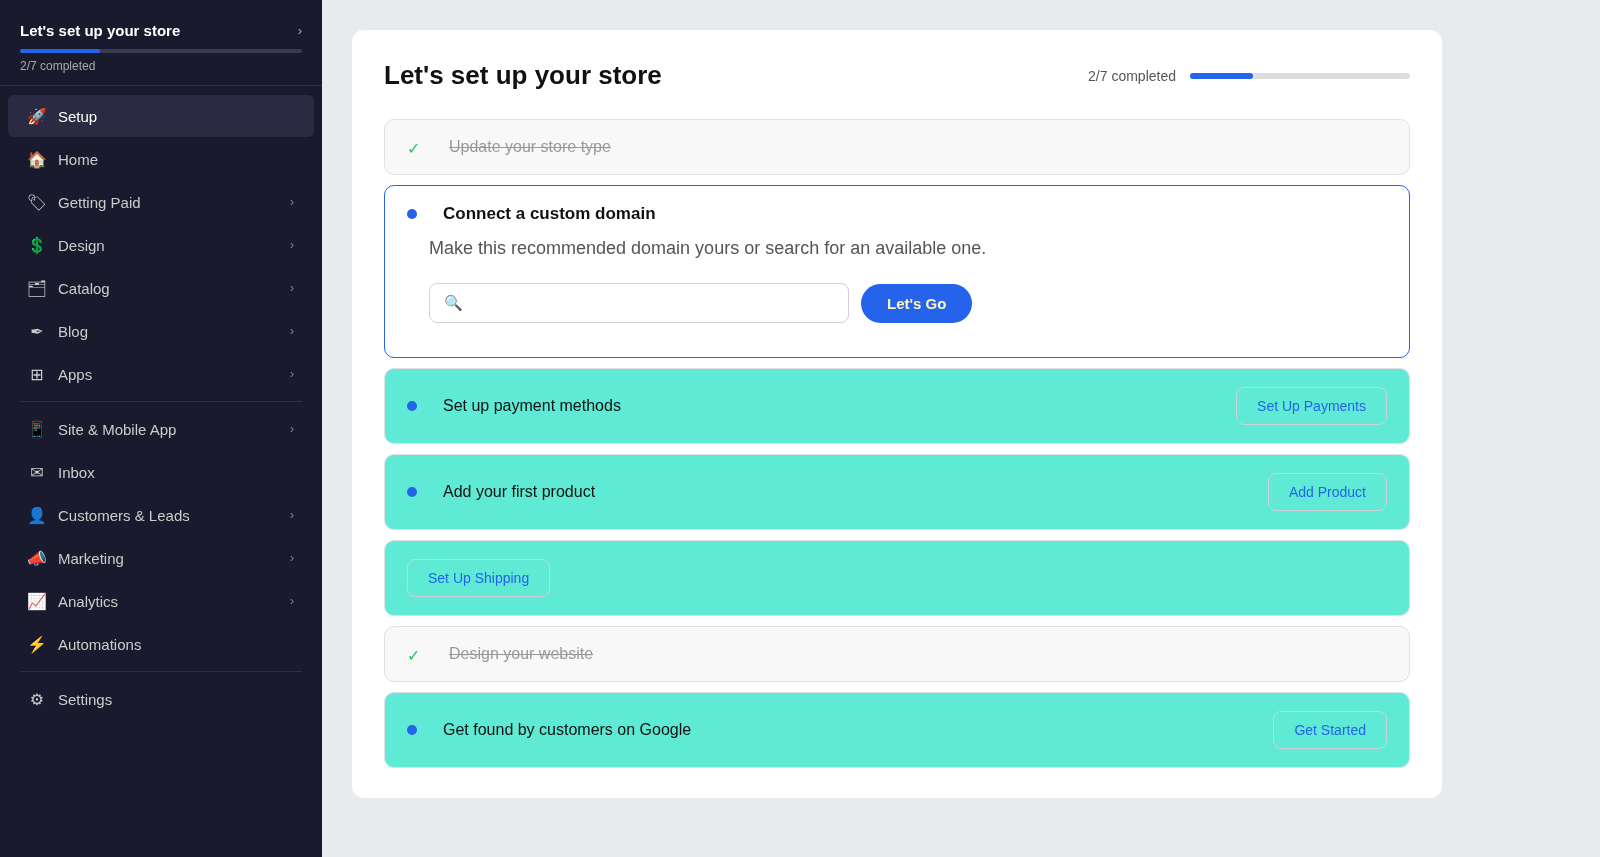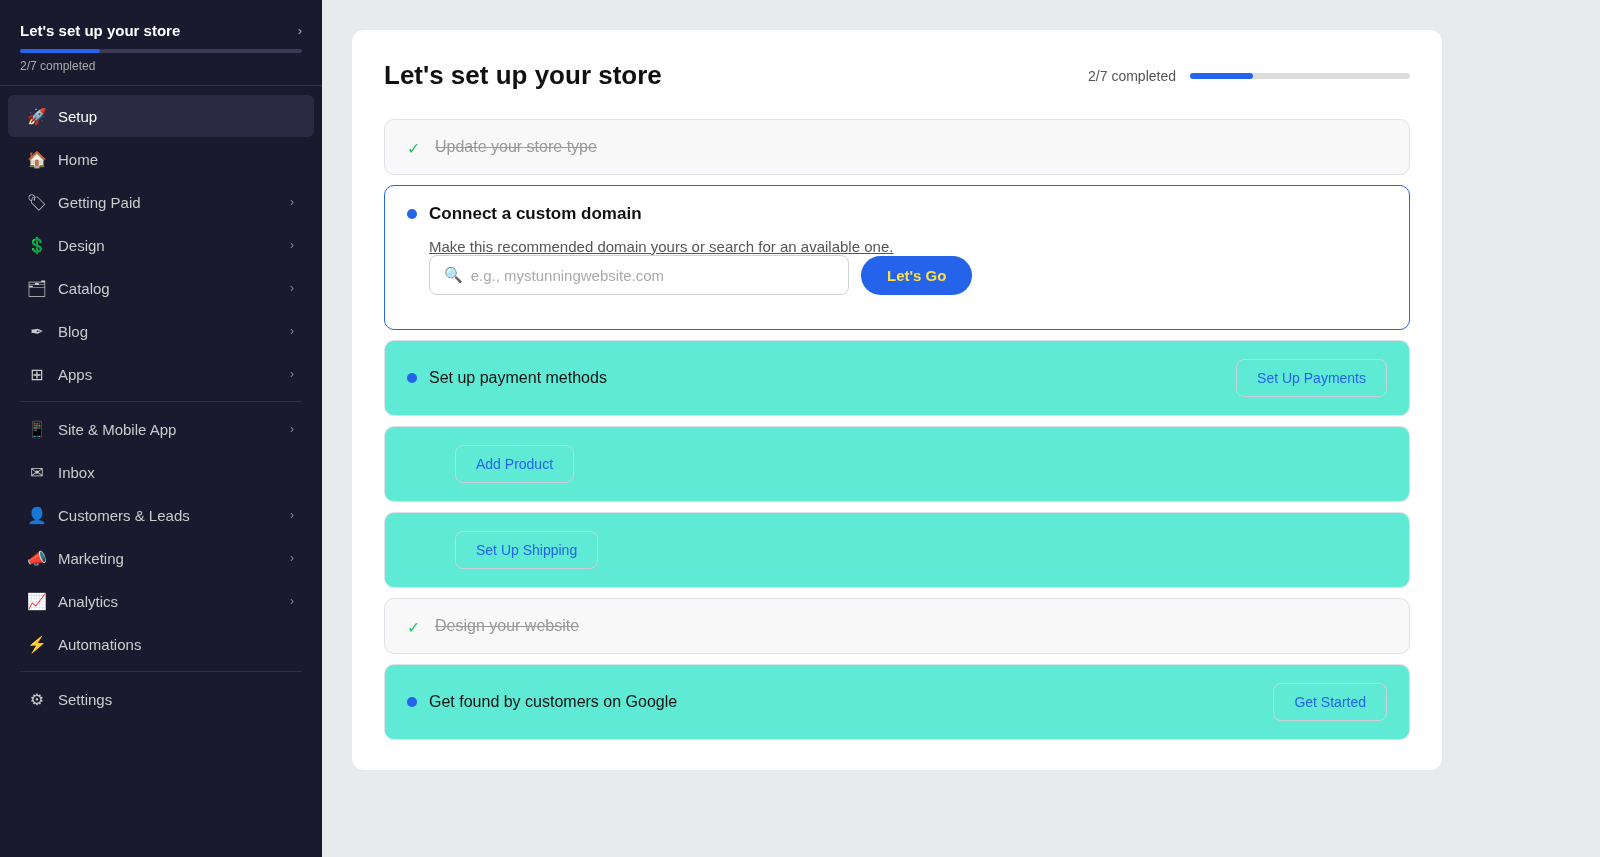--- a/index.html
+++ b/index.html
@@ -203,43 +203,43 @@
       height: 16px;
       color: #22c55e;
       font-size: 16px;
       flex-shrink: 0;
     }
 
     .task-label {
       font-size: 16px;
       color: #111;
       font-weight: 500;
+      margin-left: 14px;
     }
 
     .task-label.completed-label {
       text-decoration: line-through;
       color: #999;
       font-weight: 400;
     }
 
     .task-label.active-label {
       font-weight: 700;
       font-size: 17px;
     }
 
     .task-body {
       padding: 14px 0 16px 22px;
       width: 100%;
     }
 
     .task-description {
-      font-size: 15px;
+      font-size: 18px;
       color: #555;
-      margin-bottom: 0;
-      text-decoration: underline;
+      margin-bottom: 24px;
     }
 
     .domain-input-row {
       display: flex;
       align-items: center;
       gap: 12px;
     }
 
     .domain-input-wrapper {
       display: flex;
@@ -264,40 +264,39 @@
       font-size: 15px;
       color: #333;
       flex: 1;
       background: transparent;
     }
 
     .domain-input::placeholder { color: #aaa; }
 
     .btn-primary {
       background: #2563eb;
-      color: #fde047;
+      color: #fef9c3;
       border: none;
       border-radius: 50px;
       padding: 11px 26px;
       font-size: 15px;
       font-weight: 600;
       cursor: pointer;
     }
 
     .btn-outline {
       background: transparent;
       color: #2563eb;
       border: 1.5px solid #d0d0d8;
       border-radius: 8px;
       padding: 10px 20px;
       font-size: 14px;
       font-weight: 500;
       cursor: pointer;
       white-space: nowrap;
-      margin-left: 48px;
     }
   </style>
 </head>
 <body>
 
 <aside class="sidebar">
   <div class="sidebar-header">
     <div class="sidebar-store-row">
       <span class="sidebar-store-title">Let's set up your store</span>
       <span class="sidebar-store-chevron">›</span>
@@ -434,34 +433,37 @@
         <div class="task-item active">
       <div class="task-item-top">
         <span class="task-dot"></span>
         <span class="task-label active-label">Connect a custom domain</span>
       </div>
       <div class="task-body">
         <p class="task-description">Make this recommended domain yours or search for an available one.</p>
         <div class="domain-input-row">
           <div class="domain-input-wrapper">
             <span class="search-icon">🔍</span>
-            <input class="domain-input" type="text" placeholder="e.g., mystunningwebsite.com" style="">
           </div>
           <button class="btn-primary">Let's Go</button>
         </div>
       </div>
     </div>
         <div class="task-item">
       <div class="task-item-top">
         <span class="task-dot"></span>
         <span class="task-label">Set up payment methods</span>
       </div>
       <button class="btn-outline">Set Up Payments</button>
     </div>
         <div class="task-item">
+      <div class="task-item-top">
+        <span class="task-dot"></span>
+        <span class="task-label">Add your first product</span>
+      </div>
       <button class="btn-outline">Add Product</button>
     </div>
         <div class="task-item">
       <button class="btn-outline">Set Up Shipping</button>
     </div>
         <div class="task-item completed">
       <div class="task-item-top">
         <span class="task-check">✓</span>
         <span class="task-label completed-label">Design your website</span>
       </div>

